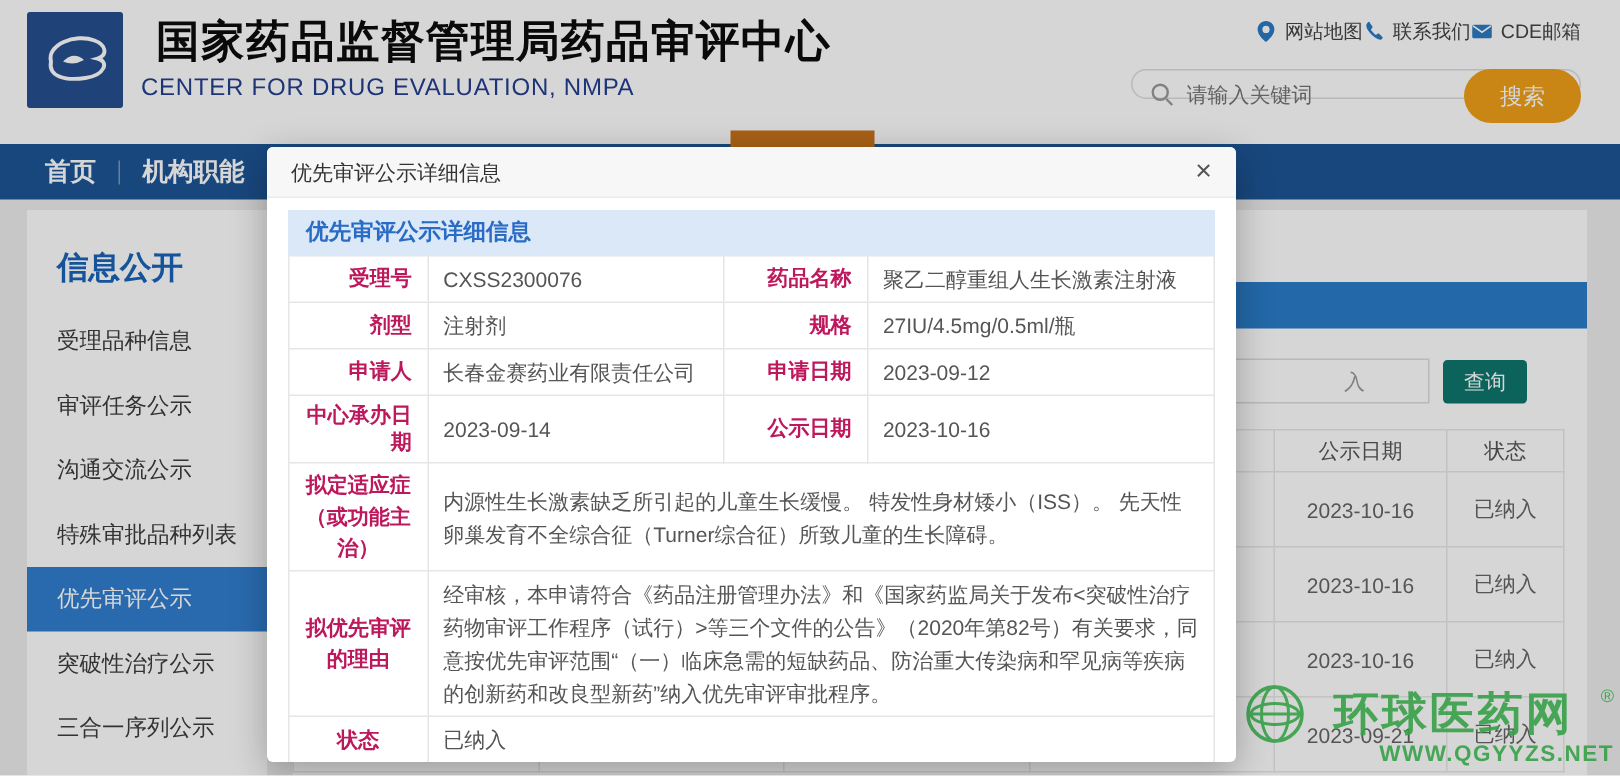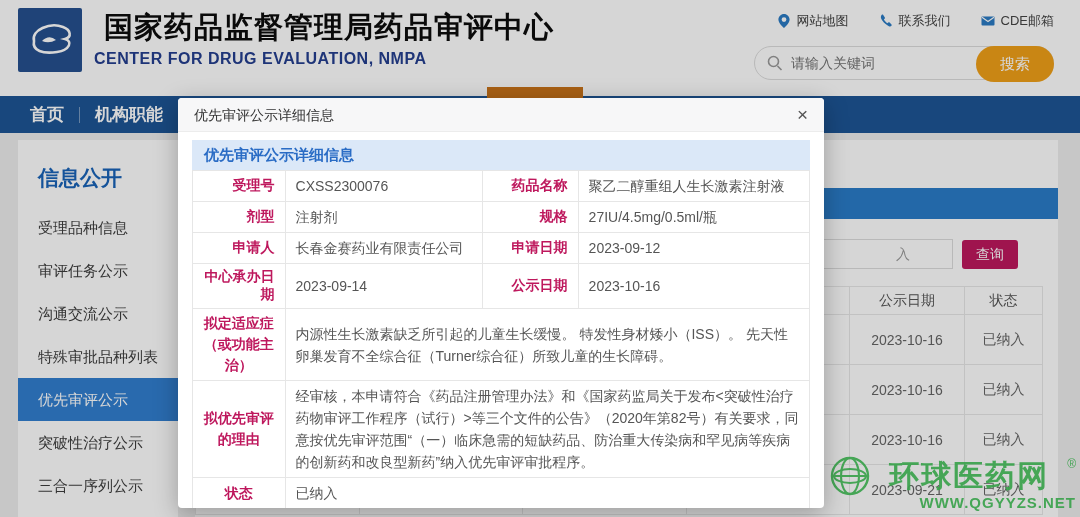--- a/index.html
+++ b/index.html
@@ -5,25 +5,25 @@
   *{margin:0;padding:0;box-sizing:border-box}
   html,body{width:1080px;height:517px;overflow:hidden;background:#ededed}
   .page{position:relative;width:1080px;height:517px;overflow:hidden;background:#ededed;
         font-family:"Liberation Sans","DejaVu Sans",sans-serif}
 
   
   .header{position:absolute;top:0;left:0;right:0;height:96px;background:#fff;z-index:1}
   .logo{position:absolute;left:18px;top:8px;width:64px;height:64px;background:#26508f;border-radius:2px;
         display:flex;align-items:center;justify-content:center}
   .title-cn{position:absolute;left:104px;top:8px;font-size:29px;font-weight:bold;color:#0c0c0c;letter-spacing:1px;white-space:nowrap}
-  .title-en{position:absolute;left:94px;top:50px;font-size:16px;font-weight:bold;color:#243f8f;letter-spacing:.5px;white-space:nowrap}
-  .qlinks{position:absolute;right:26px;top:12px;display:flex;gap:30px;font-size:13px;color:#444;align-items:center}
+  .title-en{position:absolute;left:94px;top:50px;font-size:16px;font-weight:normal;color:#243f8f;letter-spacing:.5px;white-space:nowrap}
+  .qlinks{position:absolute;right:26px;top:12px;display:flex;font-size:13px;color:#444;align-items:center}
   .qlink{display:flex;align-items:center;gap:6px;cursor:pointer;white-space:nowrap}
   .qicon{display:inline-flex;width:14px;height:14px}
-  .searchbar{position:absolute;right:26px;top:46px;width:300px;height:34px;border:1px solid #ddd;border-radius:17px;background:#fff}
+  .searchbar{position:absolute;right:26px;top:46px;width:300px;height:20px;border:1px solid #ddd;border-radius:17px;background:#fff}
   .searchbar input{position:absolute;left:36px;top:2px;height:28px;width:170px;border:none;outline:none;
         font-size:14px;color:#333;background:transparent;font-family:inherit}
   .search-icon{position:absolute;left:12px;top:8px;width:16px;height:16px}
   .search-btn{position:absolute;right:-1px;top:-1px;width:78px;height:36px;border:none;border-radius:18px;
         background:#f0a019;color:#fff;font-size:15px;cursor:pointer;font-family:Liberation Serif, serif}
 
   
   .nav{position:absolute;top:96px;left:0;right:0;height:37px;background:#1d5595;z-index:2}
   .orange-tab{position:absolute;left:487px;top:-9px;width:96px;height:46px;background:#c9731a}
   .nav-left{position:absolute;left:30px;top:0;height:37px;display:flex;align-items:center;gap:15px;
@@ -37,21 +37,21 @@
   .sidebar{position:absolute;left:18px;top:140px;width:160px;bottom:0;background:#fff;z-index:1}
   .sb-title{padding:24px 0 14px 20px;font-size:21px;font-weight:bold;color:#1a64b8}
   .sb-item{height:43px;line-height:43px;padding-left:20px;font-size:15px;color:#3d3d3d;cursor:pointer;white-space:nowrap}
   .sb-item.active{background:#327fd0;color:#fff}
 
   
   .content{position:absolute;left:195px;top:140px;right:22px;bottom:0;background:#fff;z-index:1;overflow:hidden}
   .banner{position:absolute;top:48px;left:0;right:0;height:31px;background:#2a7cc9}
   .bg-input{position:absolute;top:99px;right:105px;width:250px;height:30px;border:1px solid #ddd;background:#fff}
   .bg-input span{position:absolute;left:192px;top:6px;font-size:14px;color:#999}
-  .bg-query{position:absolute;top:100px;right:40px;width:56px;height:29px;background:#be185d;border:none;
+  .bg-query{position:absolute;top:100px;right:40px;width:56px;height:29px;background:#0f766e;border:none;
         border-radius:3px;color:#fff;font-size:14px;cursor:pointer;font-family:inherit}
   #bg-table{position:absolute;top:146px;left:0;width:848px;border-collapse:collapse;table-layout:fixed}
   #bg-table th,#bg-table td{border:1px solid #e8e8e8;text-align:center;font-weight:normal;overflow:hidden;white-space:nowrap}
   #bg-table th{height:28px;font-size:14px;color:#555}
   #bg-table td{height:50px;font-size:14px;color:#666}
 
   
   .dim{position:absolute;inset:0;background:rgba(0,0,0,.16);z-index:4}
   .watermark{position:absolute;right:4px;bottom:6px;z-index:5;color:#3aa24c;text-align:right;opacity:.92}
   .wm-row1{display:flex;align-items:center;gap:18px;justify-content:flex-end}

